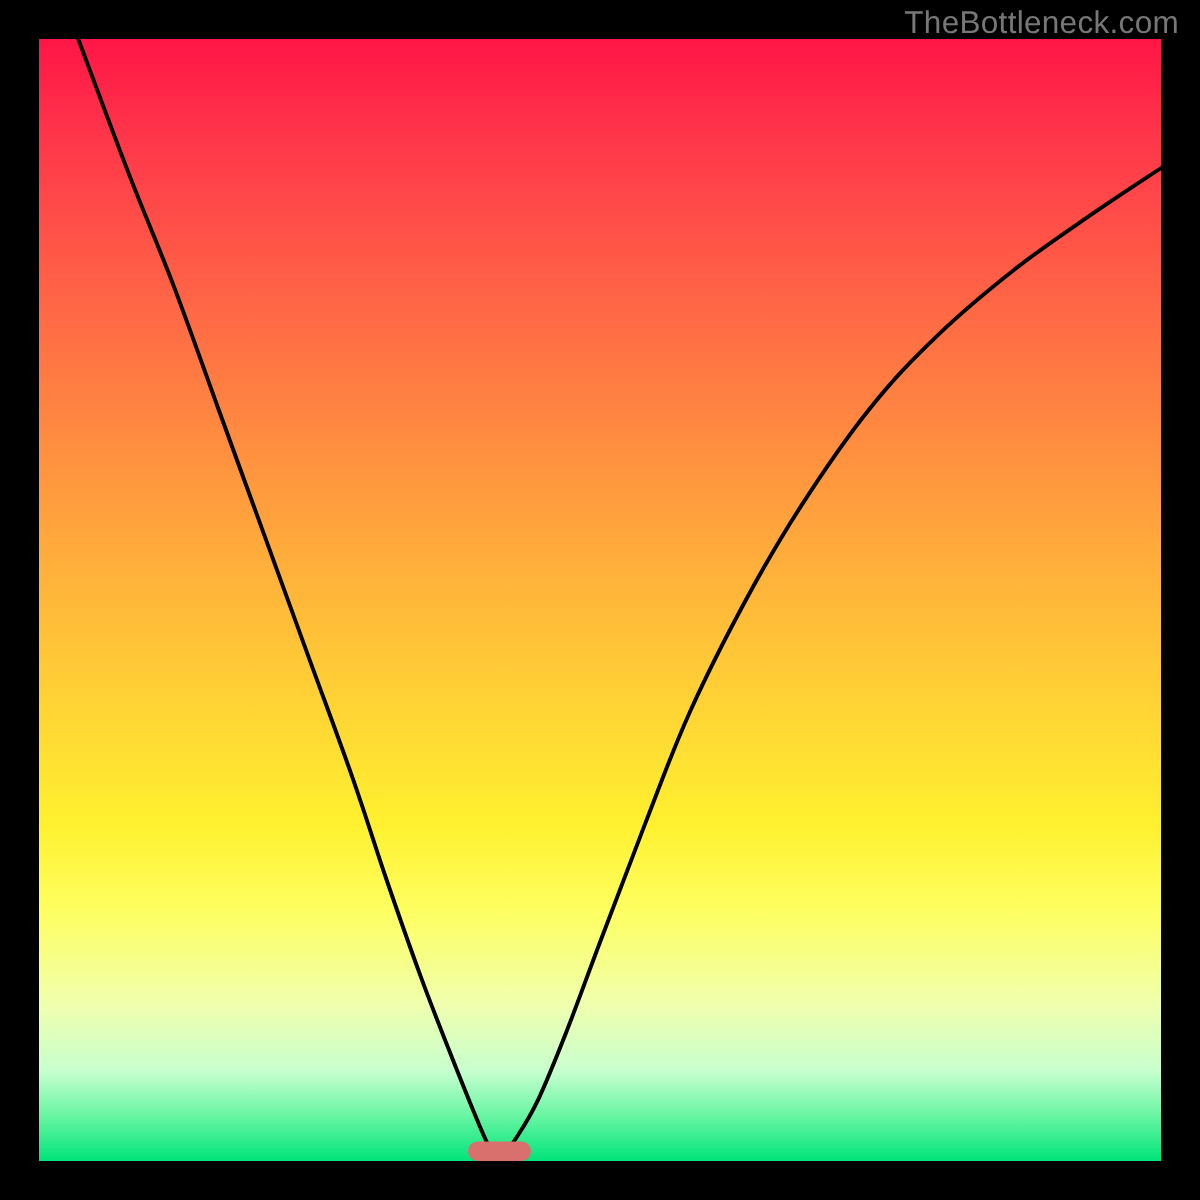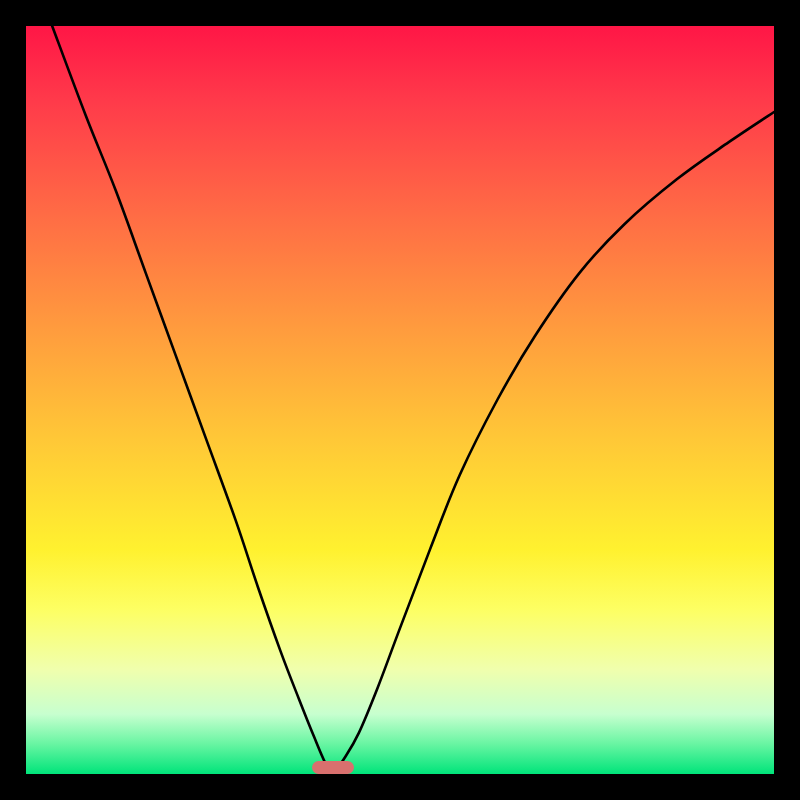--- a/index.html
+++ b/index.html
@@ -59,20 +59,21 @@
   .marker {
     position: absolute;
     background: #d9706e;
     border-radius: 8px;
   }
 </style>
 </head>
 <body>
 
 <div class="frame">
+  <div class="watermark">TheBottleneck.com</div>
   <div class="plot-area">
     <svg class="curve" width="748" height="748" viewBox="0 0 748 748" preserveAspectRatio="none">
       <path id="path-left" fill="none" stroke="#000" stroke-width="2.6" stroke-linecap="round" d="M 26.18 0.00 C 32.24 16.16, 48.40 60.14, 59.84 89.76 C 71.28 119.38, 78.99 136.29, 89.76 164.56 C 100.53 192.83, 108.91 217.22, 119.68 246.84 C 130.45 276.46, 138.83 299.50, 149.60 329.12 C 160.37 358.74, 168.75 381.78, 179.52 411.40 C 190.29 441.02, 200.02 466.75, 209.44 493.68 C 218.86 520.61, 223.80 537.44, 231.88 561.00 C 239.96 584.56, 246.91 604.38, 254.32 624.58 C 261.73 644.78, 266.96 657.72, 273.02 673.20 C 279.08 688.68, 283.27 699.16, 287.98 710.60 C 292.69 722.04, 295.83 730.05, 299.20 736.78 C 302.57 743.51, 305.33 745.98, 306.68 748.00"></path>
       <path id="path-right" fill="none" stroke="#000" stroke-width="2.6" stroke-linecap="round" d="M 306.68 748.00 C 308.70 745.31, 313.19 740.45, 317.90 733.04 C 322.61 725.63, 326.80 719.65, 332.86 706.86 C 338.92 694.07, 344.15 680.83, 351.56 661.98 C 358.97 643.13, 364.58 627.05, 374.00 602.14 C 383.42 577.23, 393.15 551.20, 403.92 523.60 C 414.69 496.00, 421.72 475.73, 433.84 448.80 C 445.96 421.87, 457.78 398.91, 471.24 374.00 C 484.70 349.09, 493.83 333.31, 508.64 310.42 C 523.45 287.53, 537.36 267.04, 553.52 246.84 C 569.68 226.64, 580.90 215.05, 598.40 198.22 C 615.90 181.39, 631.91 168.15, 650.76 153.34 C 669.61 138.53, 685.62 128.06, 703.12 115.94 C 720.62 103.82, 739.92 91.41, 748.00 86.02"></path>
     </svg>
     <div class="marker" id="opt-marker" style="left: 285.7px; top: 734.5px; width: 41.9px; height: 13.5px;"></div>
   </div>
 </div>
 
 </body></html>

